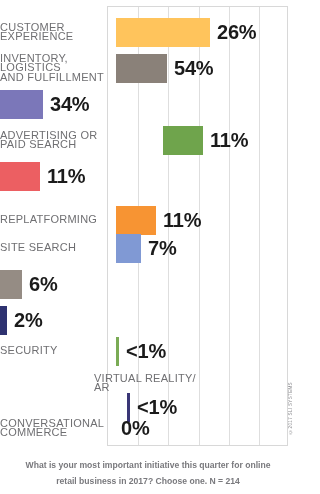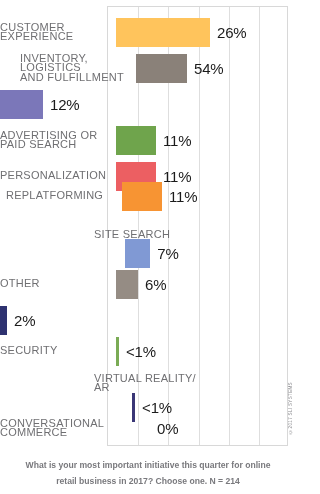--- a/index.html
+++ b/index.html
@@ -80,22 +80,22 @@
 
   .bar {
     height: 29px;
     min-width: 0;
     flex: 0 0 auto;
   }
 
   .bar.thin { width: 3px !important; }
 
   .value {
-    font-size: 15px;
-    font-weight: 400;
+    font-size: 20px;
+    font-weight: 700;
     color: #1b1b1b;
     letter-spacing: -0.2px;
     margin-left: 7px;
     white-space: nowrap;
   }
   .value.nogap { margin-left: 5px; }
 
   
   #credit {
     position: absolute;
@@ -140,65 +140,63 @@
 
     <div id="rows">
         <div class="row" style="top: 8px;">
           <div class="cat-label">CUSTOMER
 EXPERIENCE</div>
           <div class="bar-wrap">
             <div class="bar" style="width: 94px; background: rgb(255, 196, 92);"></div>
             <div class="value">26%</div>
           </div>
         </div>
-        <div class="row" style="top: 44px; padding-left: 20px;">
+        <div class="row" style="top: 44px;">
           <div class="cat-label">INVENTORY, LOGISTICS
 AND FULFILLMENT</div>
           <div class="bar-wrap">
             <div class="bar" style="width: 51px; background: rgb(138, 129, 121);"></div>
             <div class="value">54%</div>
           </div>
         </div>
         <div class="row" style="top: 80px;">
           <div class="bar-wrap">
             <div class="bar" style="width: 43px; background: rgb(123, 119, 185);"></div>
-            <div class="value">12%</div>
-          </div>
-        </div>
-        <div class="row" style="top: 116px;">
+            <div class="value">34%</div>
+          </div>
+        </div>
+        <div class="row" style="top: 116px; gap: 47px;">
           <div class="cat-label">ADVERTISING OR
 PAID SEARCH</div>
           <div class="bar-wrap">
             <div class="bar" style="width: 40px; background: rgb(111, 164, 76);"></div>
             <div class="value">11%</div>
           </div>
         </div>
         <div class="row" style="top: 152px;">
-          <div class="cat-label">PERSONALIZATION</div>
           <div class="bar-wrap">
             <div class="bar" style="width: 40px; background: rgb(236, 95, 98);"></div>
             <div class="value">11%</div>
           </div>
         </div>
-        <div class="row" style="top: 172px; padding-left: 6px;">
+        <div class="row" style="top: 196px;">
           <div class="cat-label">REPLATFORMING</div>
           <div class="bar-wrap">
             <div class="bar" style="width: 40px; background: rgb(247, 148, 51);"></div>
             <div class="value">11%</div>
           </div>
         </div>
-        <div class="row" style="top: 224px; flex-direction: column;">
+        <div class="row" style="top: 224px;">
           <div class="cat-label">SITE SEARCH</div>
           <div class="bar-wrap">
             <div class="bar" style="width: 25px; background: rgb(128, 153, 212);"></div>
             <div class="value">7%</div>
           </div>
         </div>
         <div class="row" style="top: 260px;">
-          <div class="cat-label">OTHER</div>
           <div class="bar-wrap">
             <div class="bar" style="width: 22px; background: rgb(149, 140, 132);"></div>
             <div class="value">6%</div>
           </div>
         </div>
         <div class="row" style="top: 296px;">
           <div class="bar-wrap">
             <div class="bar" style="width: 7px; background: rgb(46, 50, 112);"></div>
             <div class="value">2%</div>
           </div>
@@ -211,21 +209,21 @@
           </div>
         </div>
         <div class="row" style="top: 368px; flex-direction: column;">
           <div class="cat-label">VIRTUAL REALITY/
 AR</div>
           <div class="bar-wrap">
             <div class="bar thin" style="width: 3px; background: rgb(58, 54, 118);"></div>
             <div class="value">&lt;1%</div>
           </div>
         </div>
-        <div class="row" style="top: 404px; gap: 36px;">
+        <div class="row" style="top: 404px;">
           <div class="cat-label">CONVERSATIONAL
 COMMERCE</div>
           <div class="bar-wrap">
             <div class="bar" style="width: 0px; background: rgb(255, 255, 255);"></div>
             <div class="value nogap">0%</div>
           </div>
         </div>
       </div>
 
     <div id="credit">©2017 SLI SYSTEMS</div>

